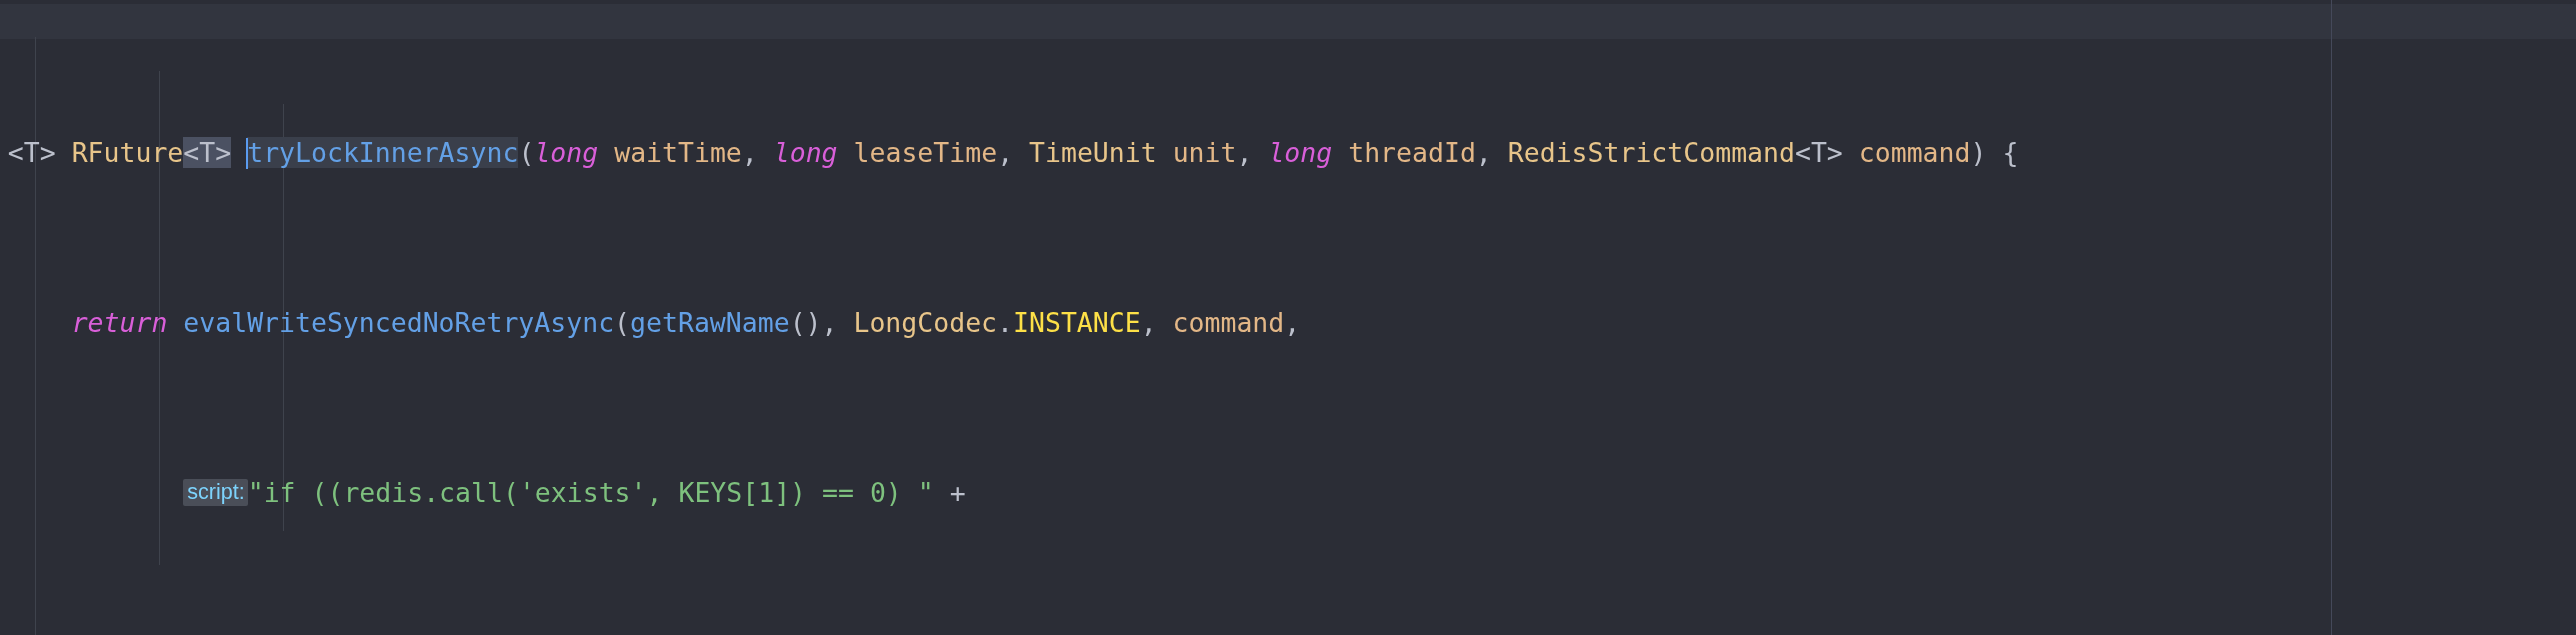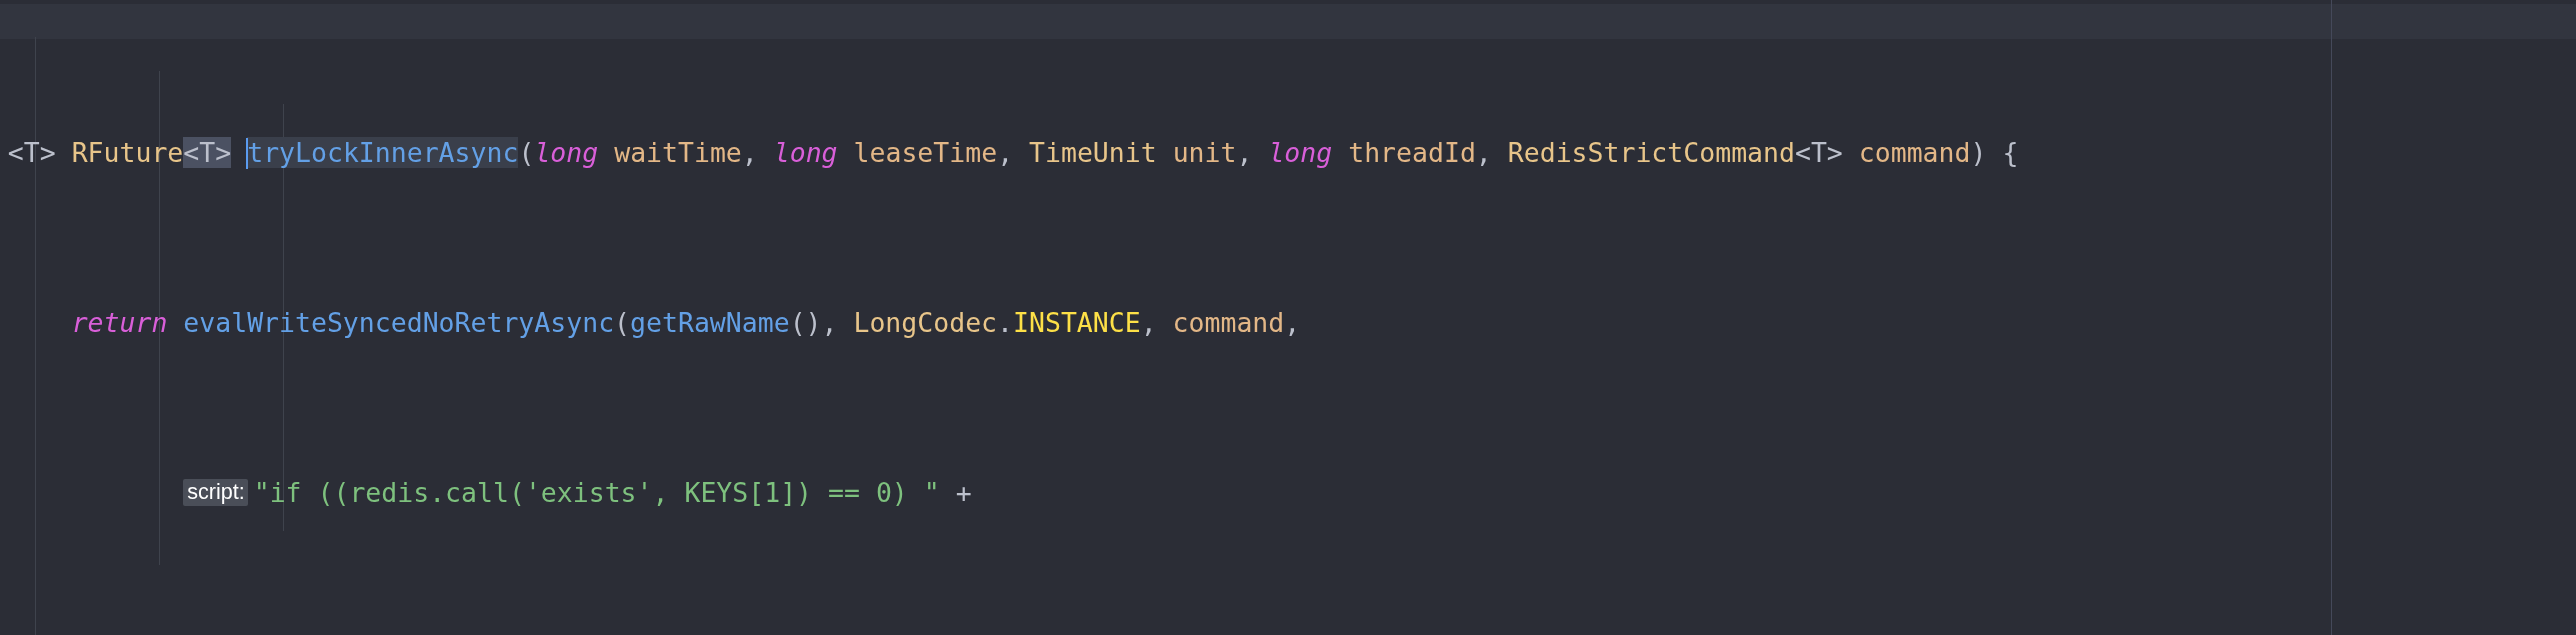--- a/index.html
+++ b/index.html
@@ -42,28 +42,28 @@
   .str{color:#7ec17e;}
   .punct{color:#bcc0cc;}
   .angle{color:#bcc0cc;}
   .field{color:#fde047;}
   .op{color:#bcc0cc;}
 
   
   .hint{
     display:inline-block;
     background:#4a4e58;
-    color:#ffffff;
+    color:#7dd3fc;
     font-family:"Liberation Sans","DejaVu Sans",sans-serif;
     font-size:21.6px;
     line-height:25.5px;
     padding:0px 2.9px 1px 3.9px;
     border-radius:2px;
     vertical-align:2.9px;
-    margin-right:6px;
+    margin-right:0px;
   }
   
   .sel{background:#4b5162;}
   
   .caret{
     display:inline-block;width:0;height:0;
     position:relative;
   }
   .caret::after{
     content:"";

